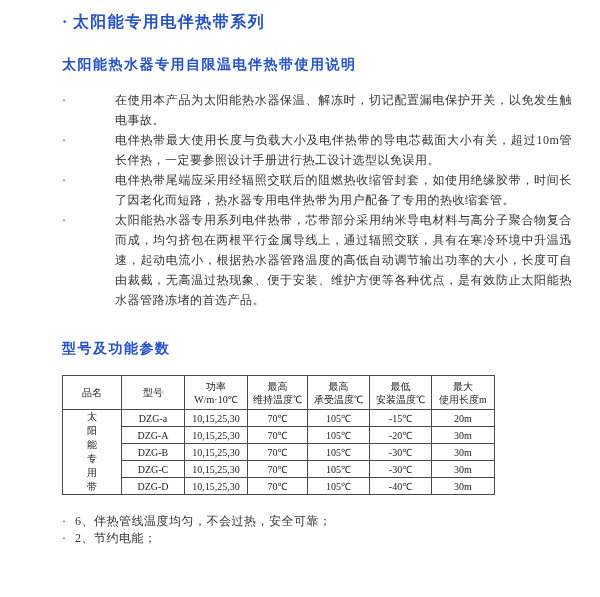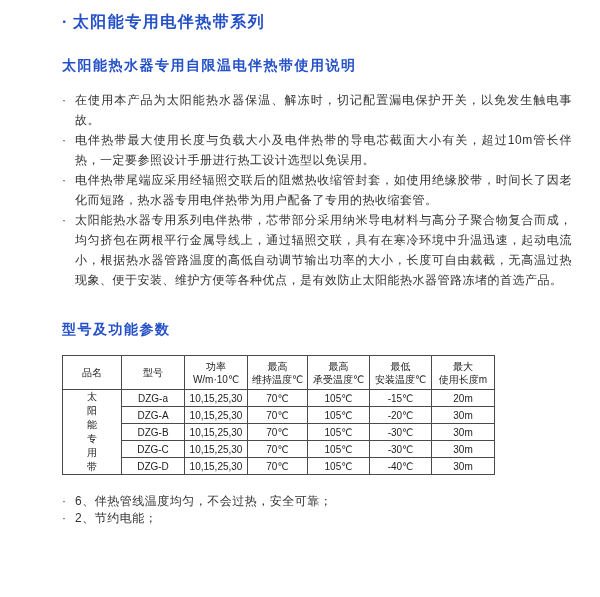--- a/index.html
+++ b/index.html
@@ -12,20 +12,21 @@
     height: 597px;
     font-family: "Liberation Sans", "DejaVu Sans", sans-serif;
     color: #333333;
     overflow: hidden;
   }
   .page {
     box-sizing: border-box;
     width: 600px;
     height: 580px;
     padding: 12px 28px 8px 62px;
+    font-family: Liberation Serif, serif;
   }
 
   
   .main-title {
     color: #2551c8;
     font-size: 16px;
     font-weight: bold;
     letter-spacing: 1.5px;
     line-height: 20px;
   }
@@ -58,20 +59,21 @@
   }
   .bullet-item .marker {
     flex: 0 0 13px;
     width: 13px;
     color: #333333;
   }
   .bullet-item .bullet-text {
     flex: 1 1 auto;
     text-align: justify;
     letter-spacing: 0.5px;
+    margin-left: 40px;
   }
 
   
   .spec-table {
     margin-top: 17px;
     border-collapse: collapse;
     table-layout: fixed;
     width: 400px;
     font-size: 10px;
     color: #222222;

